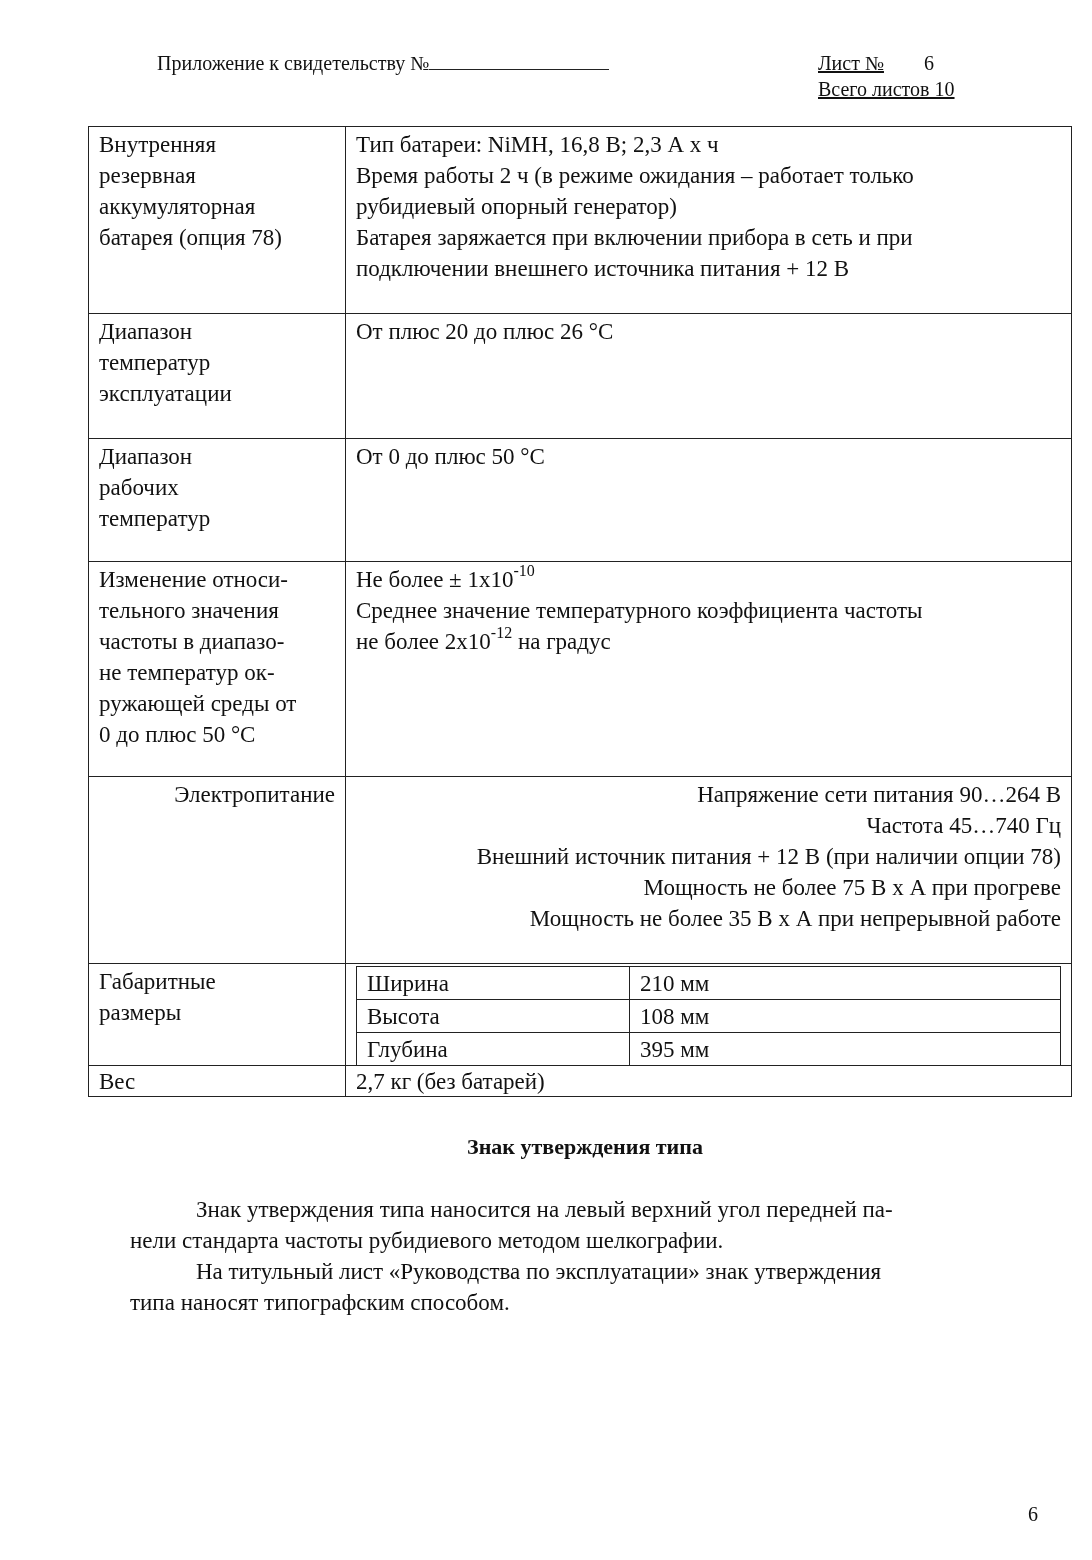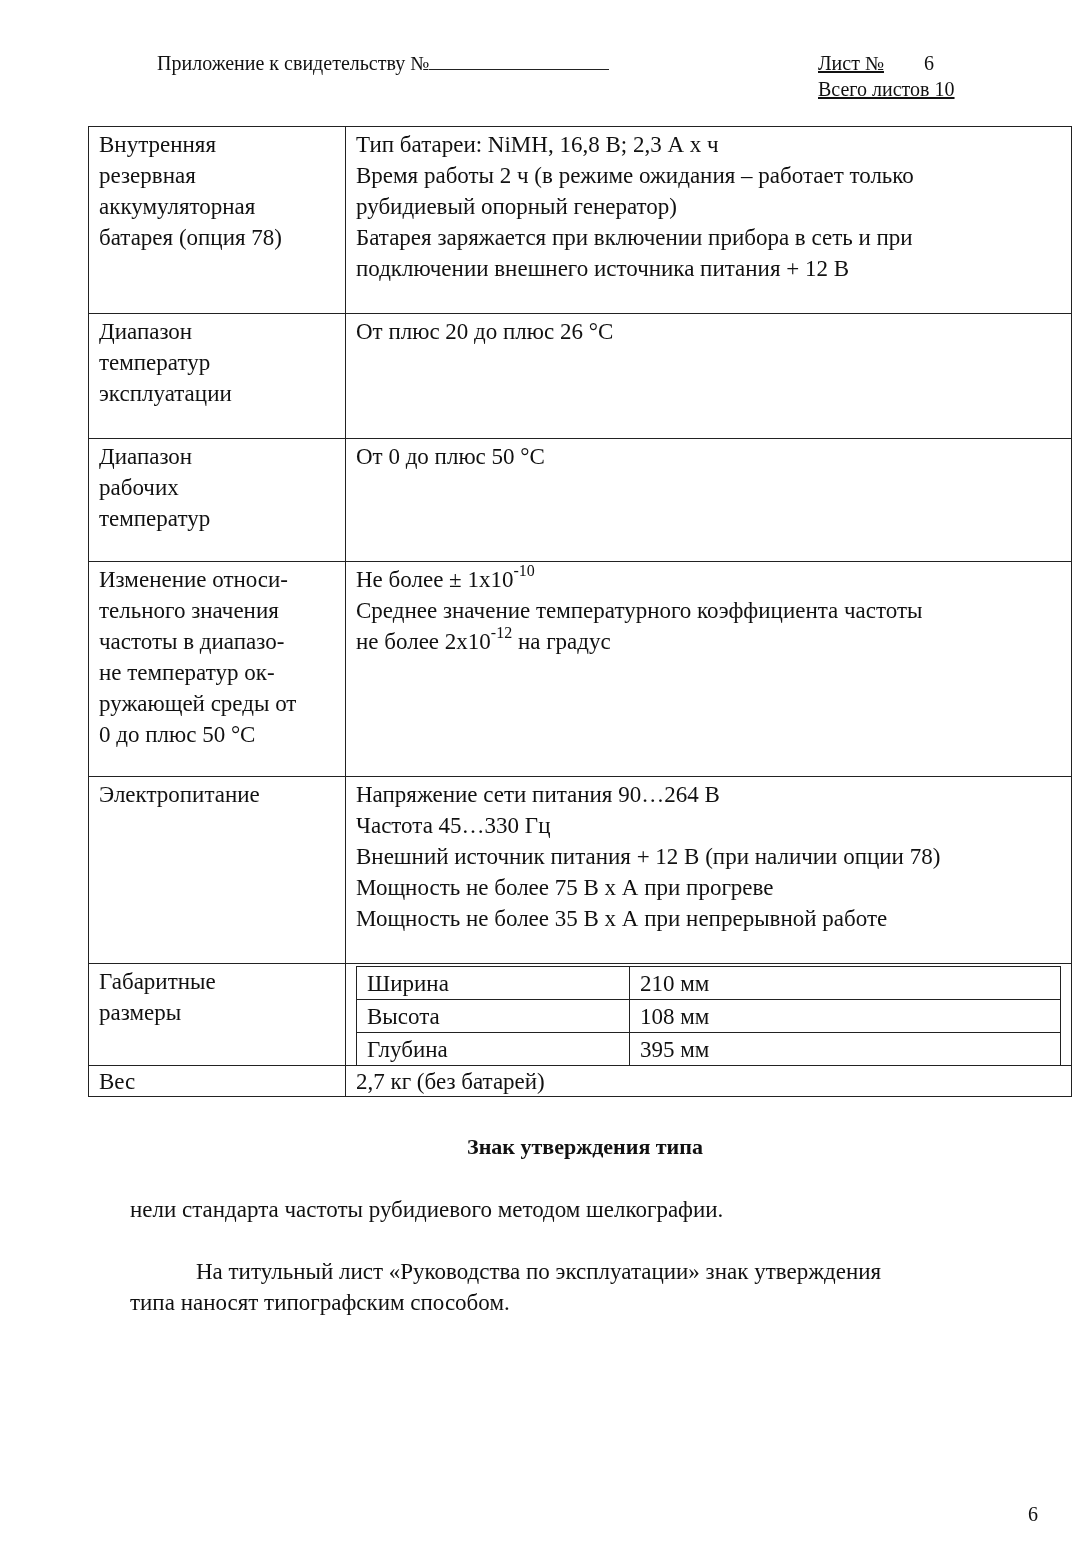--- a/index.html
+++ b/index.html
@@ -20,21 +20,21 @@
   }
   table.spec td { border: 1.5px solid #222; vertical-align: top; padding: 2px 10px 0 10px; }
   td.lbl { width: 236px; }
   td.val div { white-space: nowrap; }
   sup { font-size: 16px; line-height: 0; position: relative; top: -2px; vertical-align: super; }
 
   .r1 td { height: 184px; margin-left: 24px; }
   .r2 td { height: 122px; }
   .r3 td { height: 120px; }
   .r4 td { height: 212px; }
-  .r5 td { height: 184px; }
+  .r5 td { height: 184px; text-align: right; }
   .subtbl { border-collapse: collapse; width: 100%; }
   td.nopad { padding: 0; }
   .subtbl td { border: none; border-bottom: 1.5px solid #222; height: 30px; padding: 0 10px; line-height: 30px; margin-left: 28px; }
   .subtbl tr:last-child td { border-bottom: none; }
   .subtbl td.k { border-right: 1.5px solid #222; width: 252px; }
   .r7 td { height: 28px; line-height: 28px; padding-top: 0; }
 
   .section-title {
     position: absolute; left: 0; width: 1170px; text-align: center; top: 1134px;
     font-weight: bold; font-size: 22px;
@@ -107,21 +107,21 @@
       <div>Среднее значение температурного коэффициента частоты</div>
       <div><span>не более 2x10</span><sup>-12</sup><span> на градус</span></div>
     </td>
   </tr>
   <tr class="r5">
     <td class="lbl">
       <div>Электропитание</div>
     </td>
     <td class="val">
       <div>Напряжение сети питания 90…264 В</div>
-      <div>Частота 45…330 Гц</div>
+      <div>Частота 45…740 Гц</div>
       <div>Внешний источник питания + 12 В (при наличии опции 78)</div>
       <div>Мощность не более 75 В х А при прогреве</div>
       <div>Мощность не более 35 В х А при непрерывной работе</div>
     </td>
   </tr>
   <tr class="r6">
     <td class="lbl">
       <div>Габаритные</div>
       <div>размеры</div>
     </td>
@@ -151,20 +151,21 @@
     <td class="val">
       <div>2,7 кг (без батарей)</div>
     </td>
   </tr>
 </tbody>
   </table>
 
 <div class="section-title">Знак утверждения типа</div>
 
 <div class="para p1">
+  <div><span class="indent"></span><span>Знак утверждения типа наносится на левый верхний угол передней па-</span></div>
   <div>нели стандарта частоты рубидиевого методом шелкографии.</div>
 </div>
 <div class="para p2">
   <div><span class="indent"></span><span>На титульный лист «Руководства по эксплуатации» знак утверждения</span></div>
   <div>типа наносят типографским способом.</div>
 </div>
 
 <div class="page-num">6</div>
 
 </body></html>

